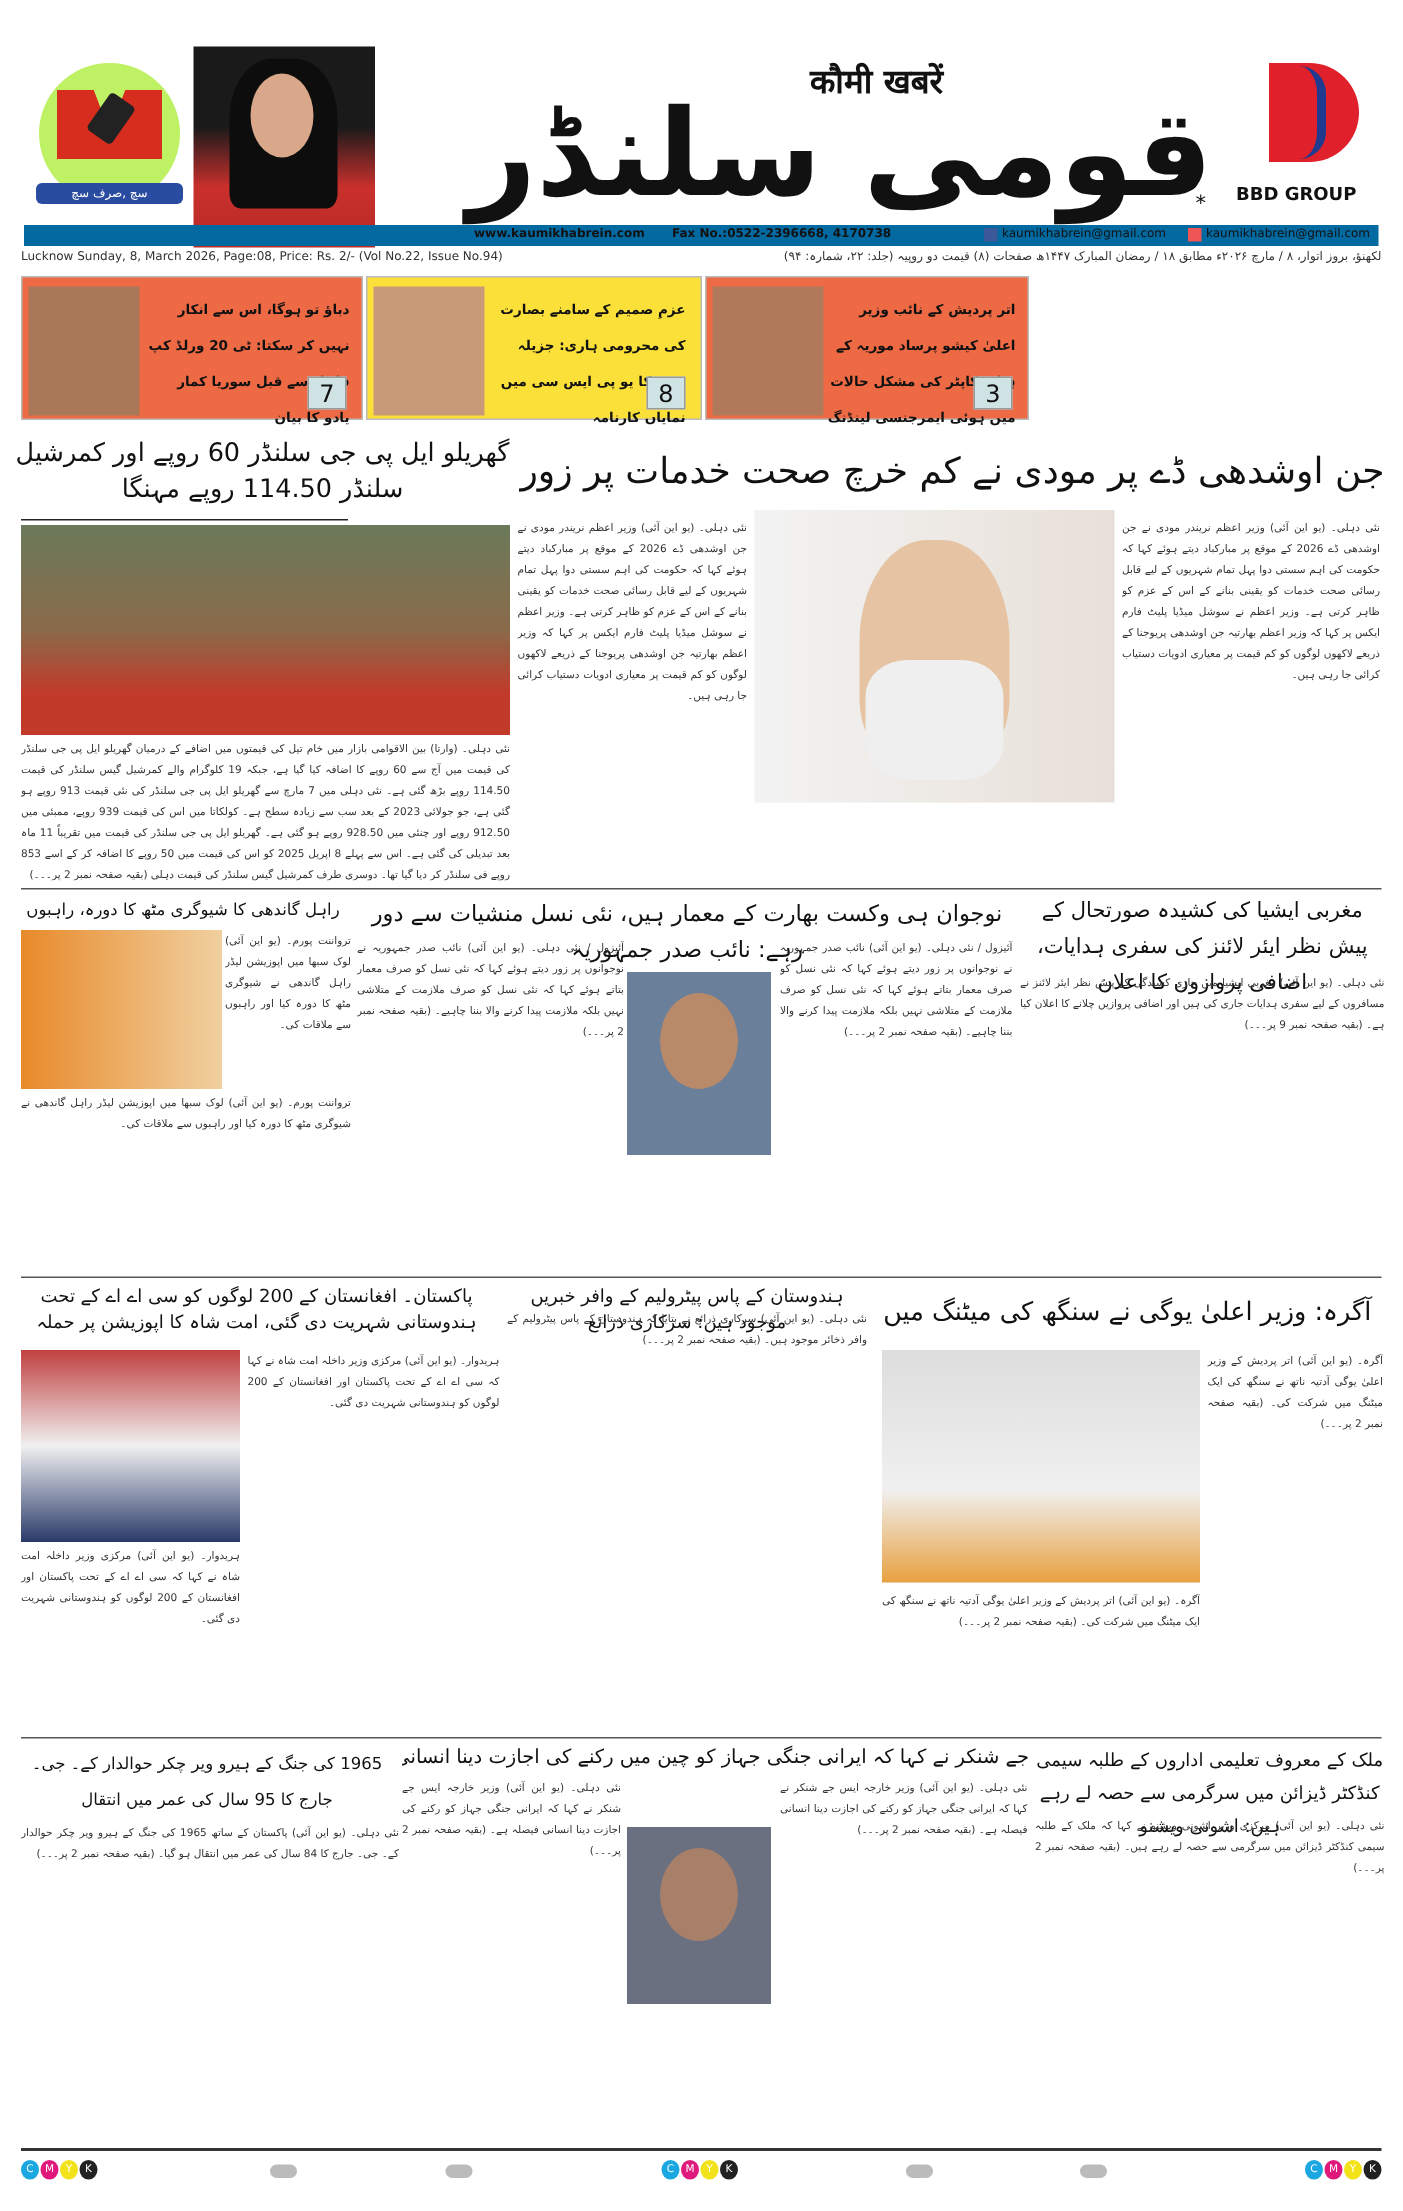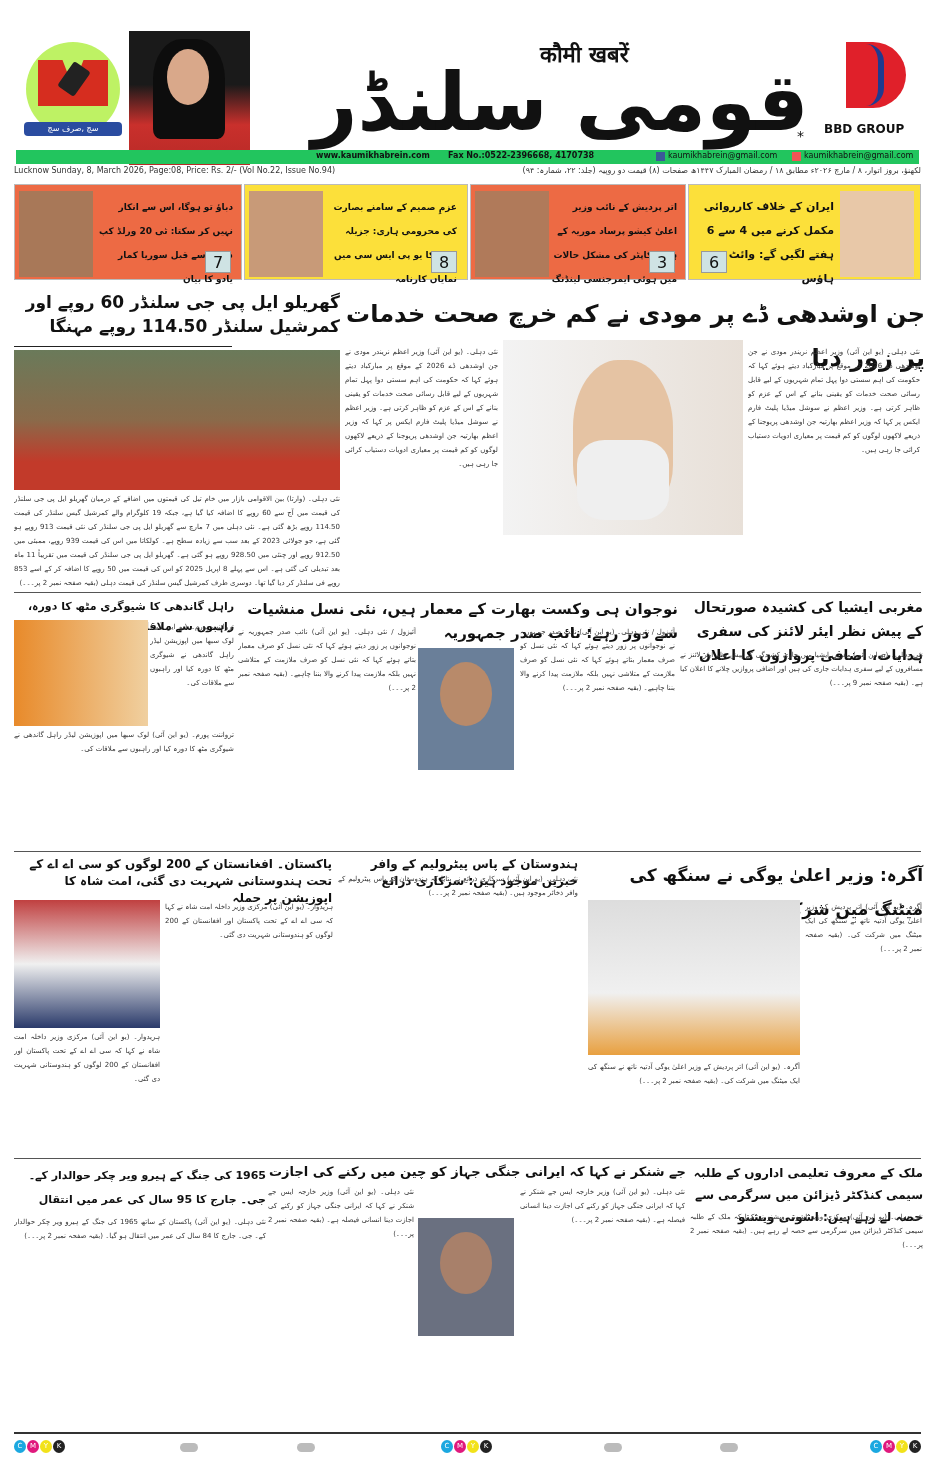--- a/index.html
+++ b/index.html
@@ -13,31 +13,31 @@
 .hero-photo{left:129px;top:31px;width:121px;height:134px;background:linear-gradient(180deg,#1a1a1a 0 40%,#c9302c 70%,#b82a27 100%)}
 .hero-photo .face{position:absolute;left:38px;top:18px;width:42px;height:56px;border-radius:50%;background:#d9a88a}
 .hero-photo .hair{position:absolute;left:24px;top:8px;width:72px;height:100px;border-radius:40% 40% 10% 10%;background:#0d0d0d;z-index:0}
 .masthead{left:280px;top:58px;width:560px;height:90px;font-size:80px;font-weight:bold;text-align:center;line-height:90px;direction:rtl;letter-spacing:2px}
 .hindi{left:540px;top:38px;font-size:22px;font-weight:bold}
 .bbd{left:838px;top:40px;width:80px;height:80px}
 .bbd .b{position:absolute;left:8px;top:2px;width:60px;height:66px;background:#e0202a;border-radius:0 40px 40px 0}
 .bbd .s{position:absolute;left:28px;top:4px;width:18px;height:62px;border-radius:0 30px 30px 0;border-right:6px solid #1f3a8f}
 .bbd .t{position:absolute;left:-14px;top:82px;font-size:12px;font-weight:bold;white-space:nowrap}
 .star{left:797px;top:128px;font-size:14px}
-.yellowbar{left:16px;top:150px;width:903px;height:14px;background:#22c55e}
+.yellowbar{left:16px;top:150px;width:903px;height:14px;background:#0369a1}
 .yellowbar span{position:absolute;font-size:8px;top:1px}
 .dateline{left:14px;top:166px;font-size:8px;color:#333}
 .urdudate{right:14px;top:166px;font-size:8px;color:#333}
 .teasers{left:14px;top:184px;width:907px;height:96px}
 .teaser{position:absolute;top:0;height:96px;border:1px solid #bbb}
 .teaser .photo{position:absolute;top:6px;width:74px;height:86px;background:#c9a08a}
 .teaser .txt{position:absolute;top:10px;font-size:11px;line-height:24px;direction:rtl;text-align:right;font-weight:bold}
 .teaser .num{position:absolute;bottom:6px;width:26px;height:22px;background:#cfe3e4;font-size:16px;text-align:center;line-height:22px;border:1px solid #999}
 .orange{background:#ed6a44}.yellow{background:#fce03a}
-.head{font-weight:bold;direction:rtl;text-align:right}
+.head{font-weight:normal;direction:rtl;text-align:center}
 .rule{height:1px;background:#222}
 .col{font-size:7px;line-height:14px;direction:rtl;text-align:justify;color:#333;overflow:hidden}
 .photo-box{background:#bbb}
 .regmarks{top:1440px;height:14px;display:flex;gap:1px}
 .regmarks span{width:12px;height:13px;border-radius:50%;font-size:7px;color:#fff;text-align:center;line-height:13px}
 .pill{top:1443px;width:18px;height:9px;background:#bbb;border-radius:5px}
 </style>
 </head>
 <body>
 
@@ -64,25 +64,20 @@
   <span style="left:432px;font-weight:bold">Fax No.:0522-2396668, 4170738</span>
   <span style="left:640px;width:9px;height:9px;background:#3b5998;top:2px"></span>
   <span style="left:652px">kaumikhabrein@gmail.com</span>
   <span style="left:776px;width:9px;height:9px;background:#e55;top:2px"></span>
   <span style="left:788px">kaumikhabrein@gmail.com</span>
 </div>
 <div class="abs dateline">Lucknow Sunday, 8, March 2026, Page:08, Price: Rs. 2/- (Vol No.22, Issue No.94)</div>
 <div class="abs urdudate urdu">لکھنؤ، بروز اتوار، ۸ / مارچ ۲۰۲۶ء مطابق ۱۸ / رمضان المبارک ۱۴۴۷ھ صفحات (۸) قیمت دو روپیہ (جلد: ۲۲، شمارہ: ۹۴)</div>
 
 <div class="abs teasers">
-  <div class="teaser yellow" style="left:674px;width:233px">
-    <div class="photo" style="right:6px;background:#e8c8a8"></div>
-    <div class="txt" style="right:86px;width:140px">ایران کے خلاف کارروائی مکمل کرنے میں 4 سے 6 ہفتے لگیں گے: وائٹ ہاؤس</div>
-    <div class="num" style="left:12px">6</div>
-  </div>
   <div class="teaser orange" style="left:456px;width:216px">
     <div class="photo" style="left:4px;background:#b07a5a"></div>
     <div class="txt" style="right:8px;width:126px;font-size:9px">اتر پردیش کے نائب وزیر اعلیٰ کیشو پرساد موریہ کے ہیلی کاپٹر کی مشکل حالات میں ہوئی ایمرجنسی لینڈنگ</div>
     <div class="num" style="right:10px">3</div>
   </div>
   <div class="teaser yellow" style="left:230px;width:224px">
     <div class="photo" style="left:4px;background:#c89a78"></div>
     <div class="txt" style="right:10px;width:132px;font-size:9px">عزمِ صمیم کے سامنے بصارت کی محرومی ہاری: جزیلہ جنت کا یو پی ایس سی میں نمایاں کارنامہ</div>
     <div class="num" style="right:10px">8</div>
   </div>

